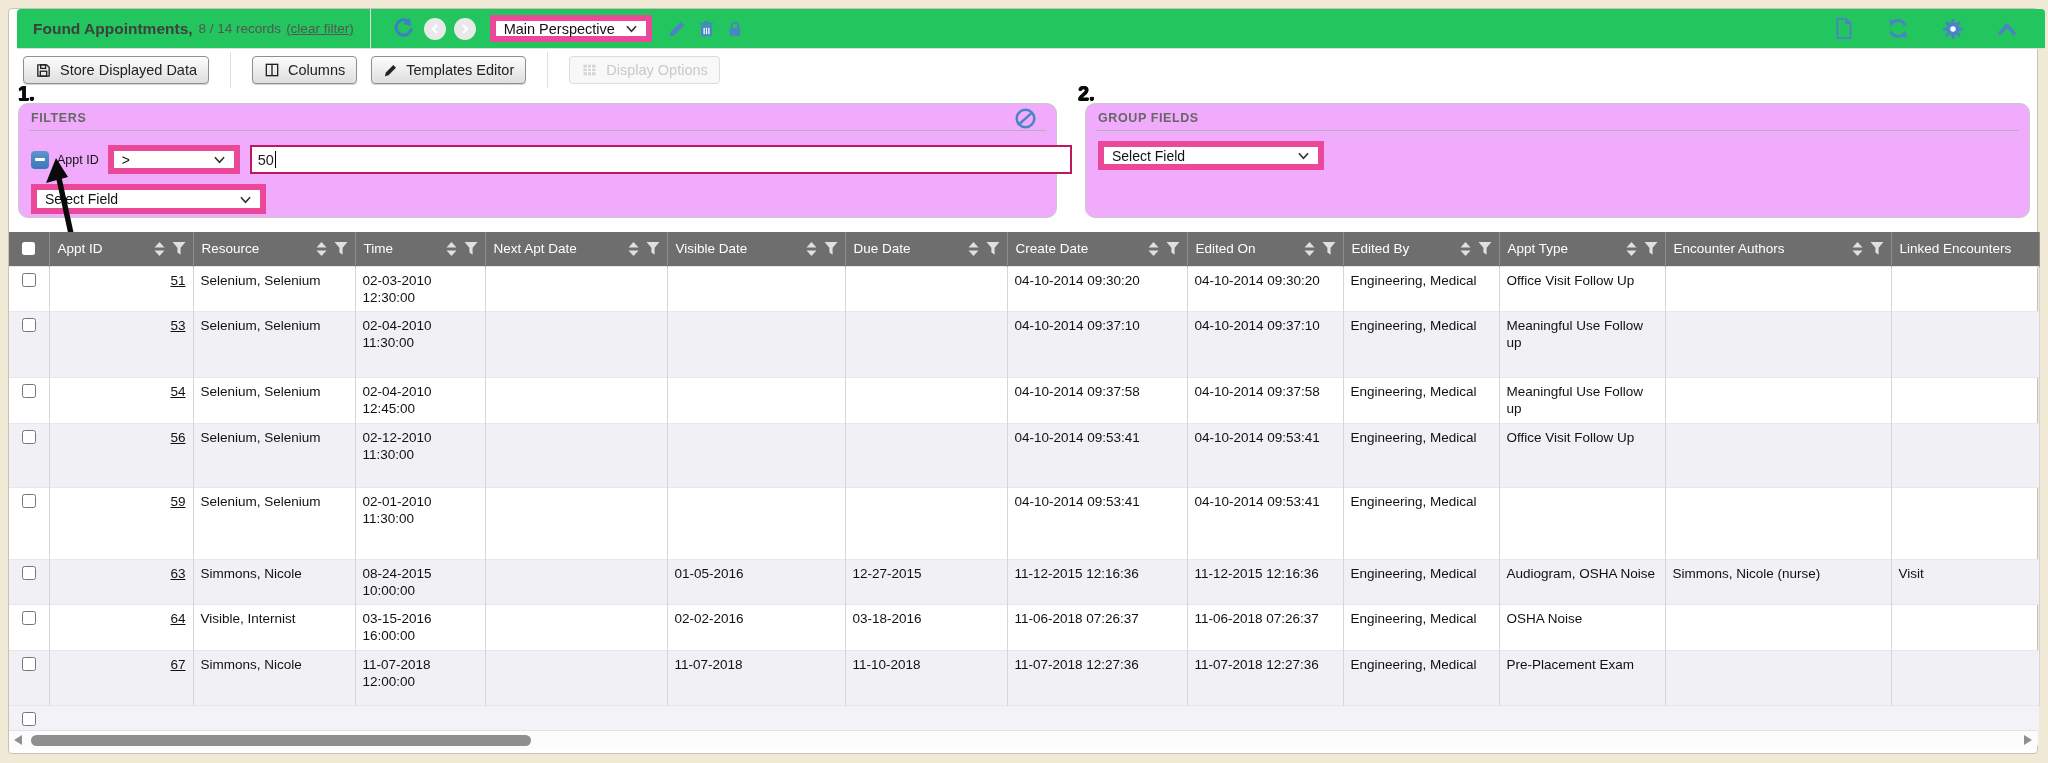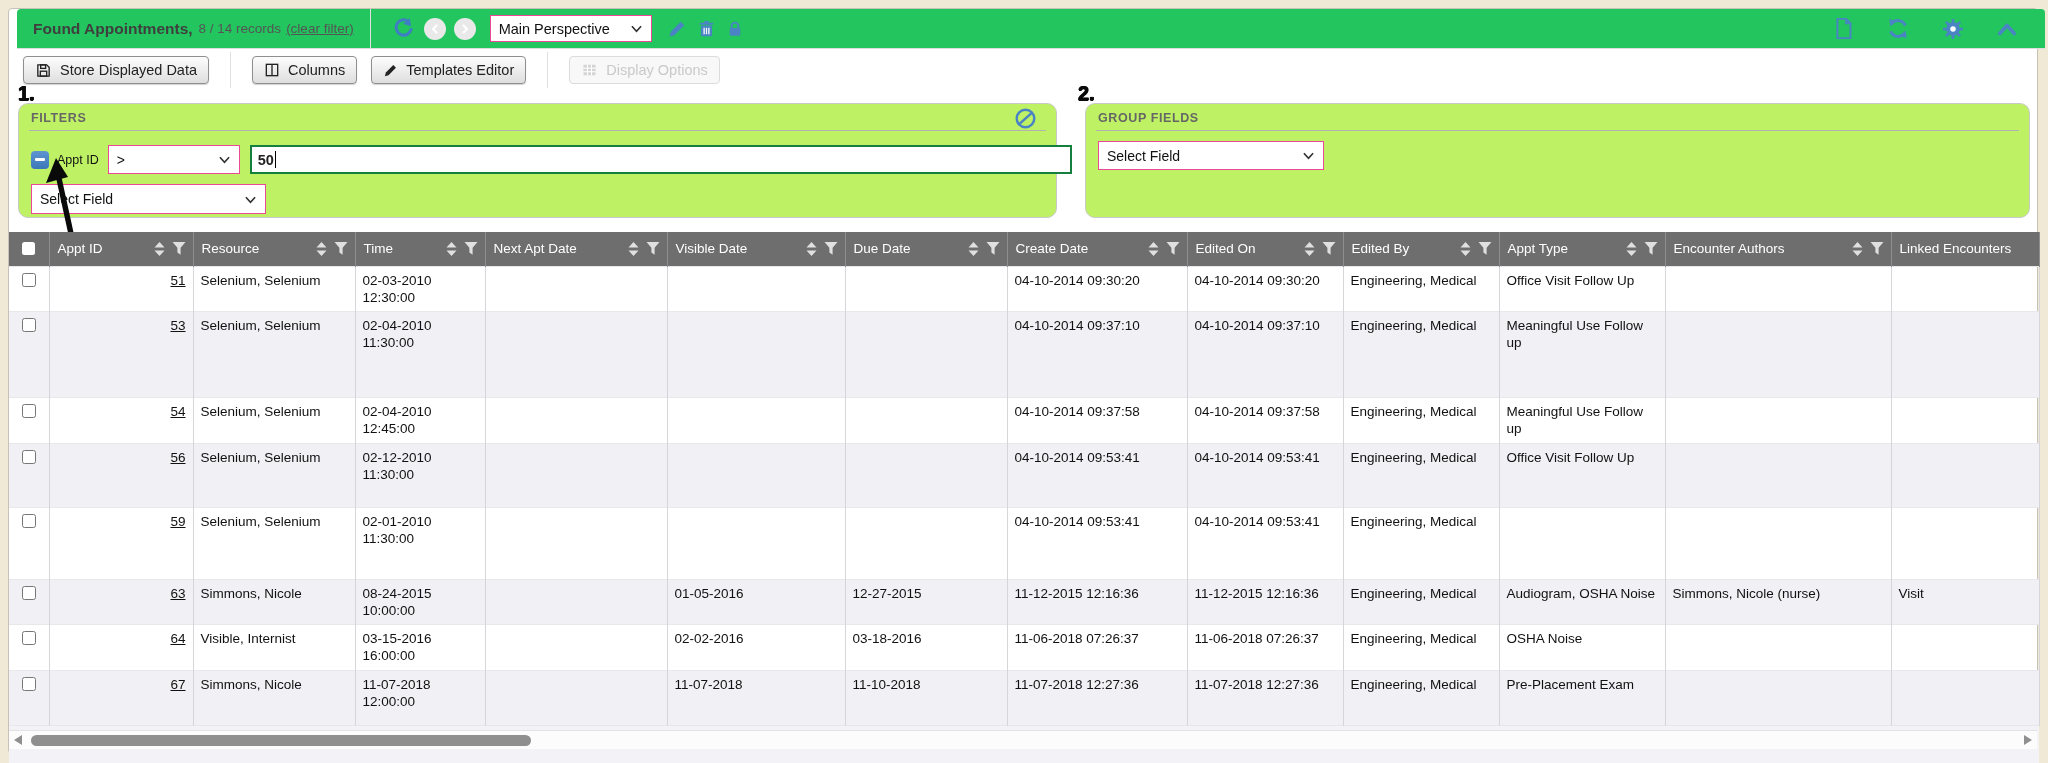--- a/index.html
+++ b/index.html
@@ -10,49 +10,49 @@
   
   .topbar{position:absolute;left:9px;top:9px;width:2028px;height:40px;display:flex;align-items:center;
           border-bottom:1px solid #ddd;box-sizing:border-box;padding-left:16px;background:#22c55e;border-radius:4px 4px 0 0;margin-left:8px;}
   .t-title{font-weight:bold;font-size:15.5px;color:#3f3f3f;}
   .t-records{font-size:13.5px;color:#555;margin-left:6px;}
   .t-clear{font-size:13.5px;color:#555;text-decoration:underline;margin-left:5px;cursor:pointer;}
   .vdiv{width:1px;background:#e0e0e0;align-self:stretch;margin:0 16px;}
   .icon-btn{display:inline-flex;align-items:center;justify-content:center;margin:0 5px;cursor:pointer;}
   .circle-btn{width:22px;height:22px;border-radius:50%;background:#e9e9e9;display:inline-flex;
               align-items:center;justify-content:center;margin:0 4px;}
-  .sel{display:inline-flex;align-items:center;justify-content:space-between;border:1px solid #ec4899;
+  .sel{display:inline-flex;align-items:center;justify-content:space-between;border:6px solid #ec4899;
        background:#fff;padding:0 8px;font-size:14px;color:#111;box-sizing:border-box;cursor:pointer;}
   .sel-perspective{width:162px;height:27px;margin:0 10px;font-size:14.5px;}
   .right-icons{margin-left:auto;display:flex;align-items:center;gap:22px;margin-right:22px;}
   
   .toolbar{position:absolute;left:9px;top:49px;width:2028px;height:42px;display:flex;align-items:center;padding-left:14px;box-sizing:border-box;}
   .btn{display:inline-flex;align-items:center;gap:8px;height:28px;padding:0 11px;
        background:linear-gradient(#fdfdfd,#dedede);border:1px solid #8f8f8f;border-radius:4px;
        font-size:14.5px;color:#222;box-shadow:0 1px 1px rgba(0,0,0,.18);cursor:pointer;white-space:nowrap;}
   .btn.disabled{color:#c9c9c9;border-color:#dcdcdc;background:#f8f8f8;box-shadow:none;cursor:default;}
   .tooldiv{width:1px;background:#e0e0e0;height:36px;margin:0 21px;}
   
   .anno{position:absolute;font-size:20px;font-weight:800;color:#0a0a0a;
         text-shadow:0.6px 0 #0a0a0a, -0.6px 0 #0a0a0a, 0 0.6px #0a0a0a;}
   
-  .fpanel{position:absolute;background:#bef264;border:1px solid #c9c9c9;border-radius:10px;box-sizing:border-box;}
+  .fpanel{position:absolute;background:#f0abfc;border:1px solid #c9c9c9;border-radius:10px;box-sizing:border-box;}
   .fpanel-filters{left:18px;top:103px;width:1039px;height:115px;}
   .fpanel-group{left:1085px;top:103px;width:945px;height:115px;}
   .fhead{position:absolute;left:12px;top:7px;font-size:12.5px;font-weight:bold;color:#666;letter-spacing:.6px;}
   .fhr{position:absolute;left:10px;right:10px;top:26px;border-top:1px solid #b2b2b2;}
   .block-icon{position:absolute;right:14px;top:3px;}
   .frow1{position:absolute;left:12px;top:41px;display:flex;align-items:center;}
   .minus-btn{width:18px;height:18px;border-radius:4px;background:linear-gradient(#5e95d1,#3c77b8);
              display:inline-flex;align-items:center;justify-content:center;cursor:pointer;}
   .minus-bar{width:10px;height:2.5px;background:#fff;border-radius:1px;}
   .flabel{font-size:12.5px;color:#111;margin:0 9px 0 8px;white-space:nowrap;}
   .sel-op{width:132px;height:29px;margin-right:10px;}
-  .finput{width:822px;height:29px;border:2px solid #15803d;box-sizing:border-box;display:flex;
-          align-items:center;padding-left:6px;font-size:14.5px;background:#fff;font-weight:bold;}
+  .finput{width:822px;height:29px;border:2px solid #be185d;box-sizing:border-box;display:flex;
+          align-items:center;padding-left:6px;font-size:14.5px;background:#fff;}
   .caret{display:inline-block;width:1px;height:17px;background:#000;margin-left:1px;}
   .frow2{position:absolute;left:12px;top:80px;}
   .sel-field{width:235px;height:30px;}
   .sel-group{position:absolute;left:12px;top:37px;width:226px;height:29px;}
   .chev{flex:none;margin-left:8px;}
   
   .arrow-svg{position:absolute;left:44px;top:158px;pointer-events:none;}
   
   .tablewrap{position:absolute;left:9px;top:232px;width:2028px;}
   table{border-collapse:collapse;table-layout:fixed;width:2028px;}
@@ -461,21 +461,21 @@
           <td></td>
           <td></td>
           <td></td>
           <td>04-10-2014 09:30:20</td>
           <td>04-10-2014 09:30:20</td>
           <td>Engineering, Medical</td>
           <td>Office Visit Follow Up</td>
           <td></td>
           <td></td>
         </tr>
-        <tr class="alt" style="height:86px">
+        <tr class="alt" style="height:66px">
           <td class="c-check"><input type="checkbox" style=""></td>
           <td class="c-id"><a>53</a></td>
           <td>Selenium, Selenium</td>
           <td>
             <div>02-04-2010</div>
             <div>11:30:00</div>
           </td>
           <td></td>
           <td></td>
           <td></td>

